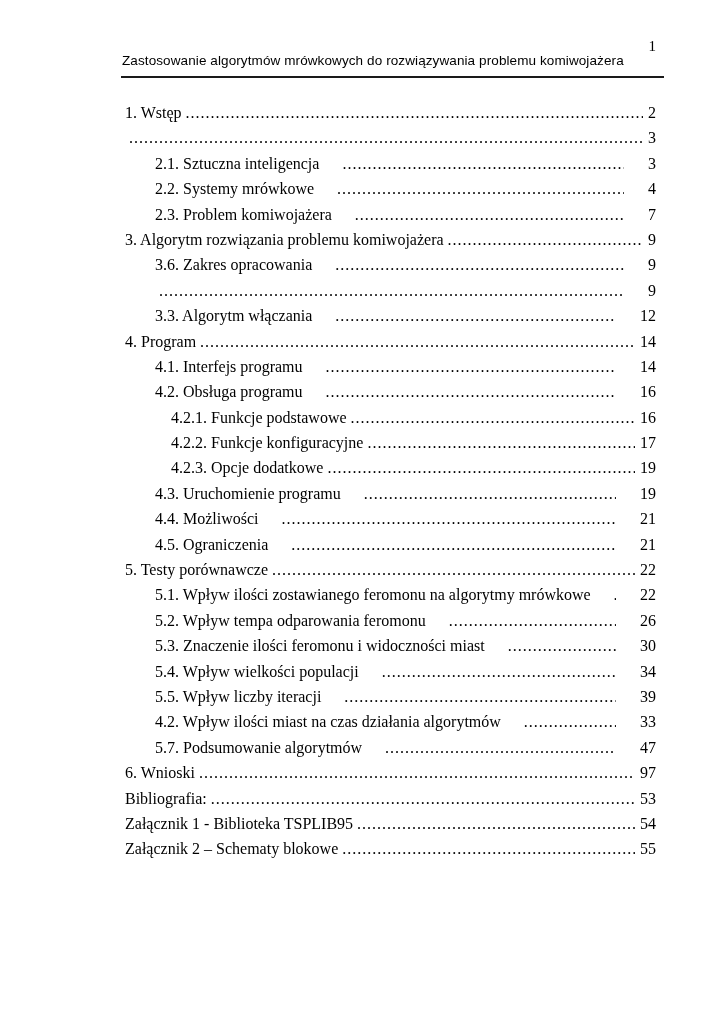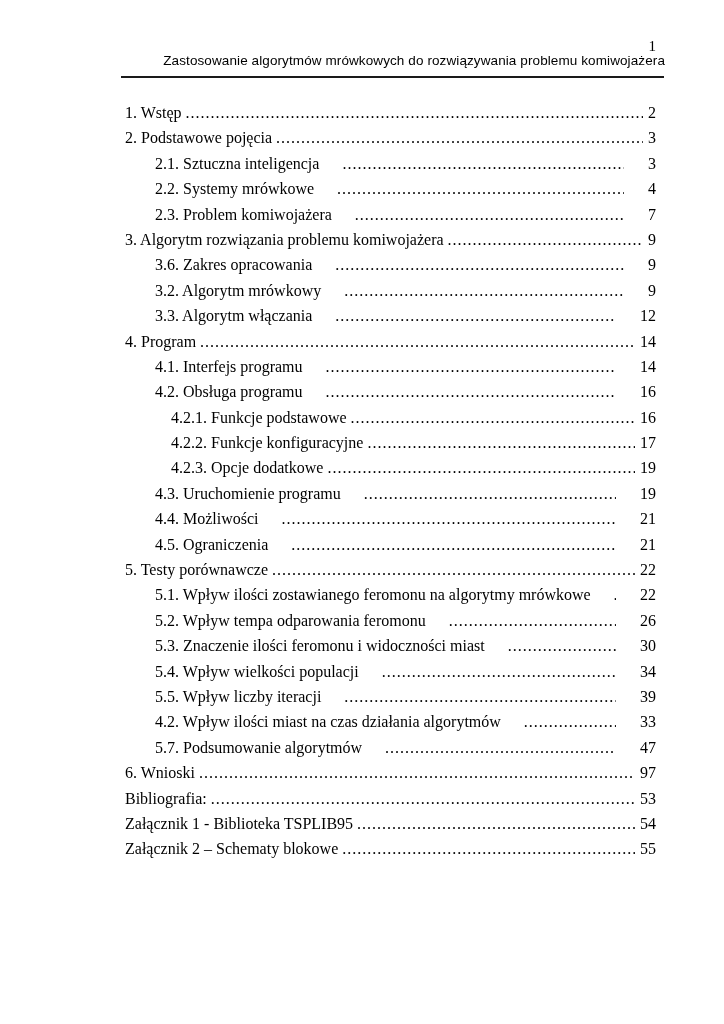--- a/index.html
+++ b/index.html
@@ -29,21 +29,20 @@
   .running-header {
     position: absolute;
     top: 53px;
     left: 122px;
     width: 543px;
     font-family: "Liberation Sans", sans-serif;
     font-size: 13.5px;
     line-height: 16px;
     letter-spacing: 0.1px;
     white-space: nowrap;
-    text-align: right;
   }
   .header-rule {
     position: absolute;
     top: 76px;
     left: 121px;
     width: 543px;
     height: 2px;
     background: #1a1a1a;
   }
   .toc {
@@ -91,21 +90,20 @@
   <div class="running-header">Zastosowanie algorytmów mrówkowych do rozwiązywania problemu komiwojażera</div>
   <div class="header-rule"></div>
   <div class="toc" id="toc">
   <div class="toc-row level-1">
     <span class="toc-label">1. Wstęp</span>
     <span class="toc-leader">............................................................................................................................................................................................................................</span>
     <span class="toc-page">2</span>
   </div>
 
   <div class="toc-row level-1">
-    <span class="toc-label">2. Podstawowe pojęcia</span>
     <span class="toc-leader">............................................................................................................................................................................................................................</span>
     <span class="toc-page">3</span>
   </div>
 
   <div class="toc-row level-2">
     <span class="toc-label">2.1. Sztuczna inteligencja</span>
     <span class="toc-leader">............................................................................................................................................................................................................................</span>
     <span class="toc-page">3</span>
   </div>
 
@@ -127,21 +125,20 @@
     <span class="toc-page">9</span>
   </div>
 
   <div class="toc-row level-2">
     <span class="toc-label">3.6. Zakres opracowania</span>
     <span class="toc-leader">............................................................................................................................................................................................................................</span>
     <span class="toc-page">9</span>
   </div>
 
   <div class="toc-row level-2">
-    <span class="toc-label">3.2. Algorytm mrówkowy</span>
     <span class="toc-leader">............................................................................................................................................................................................................................</span>
     <span class="toc-page">9</span>
   </div>
 
   <div class="toc-row level-2">
     <span class="toc-label">3.3. Algorytm włączania</span>
     <span class="toc-leader">............................................................................................................................................................................................................................</span>
     <span class="toc-page">12</span>
   </div>
 

